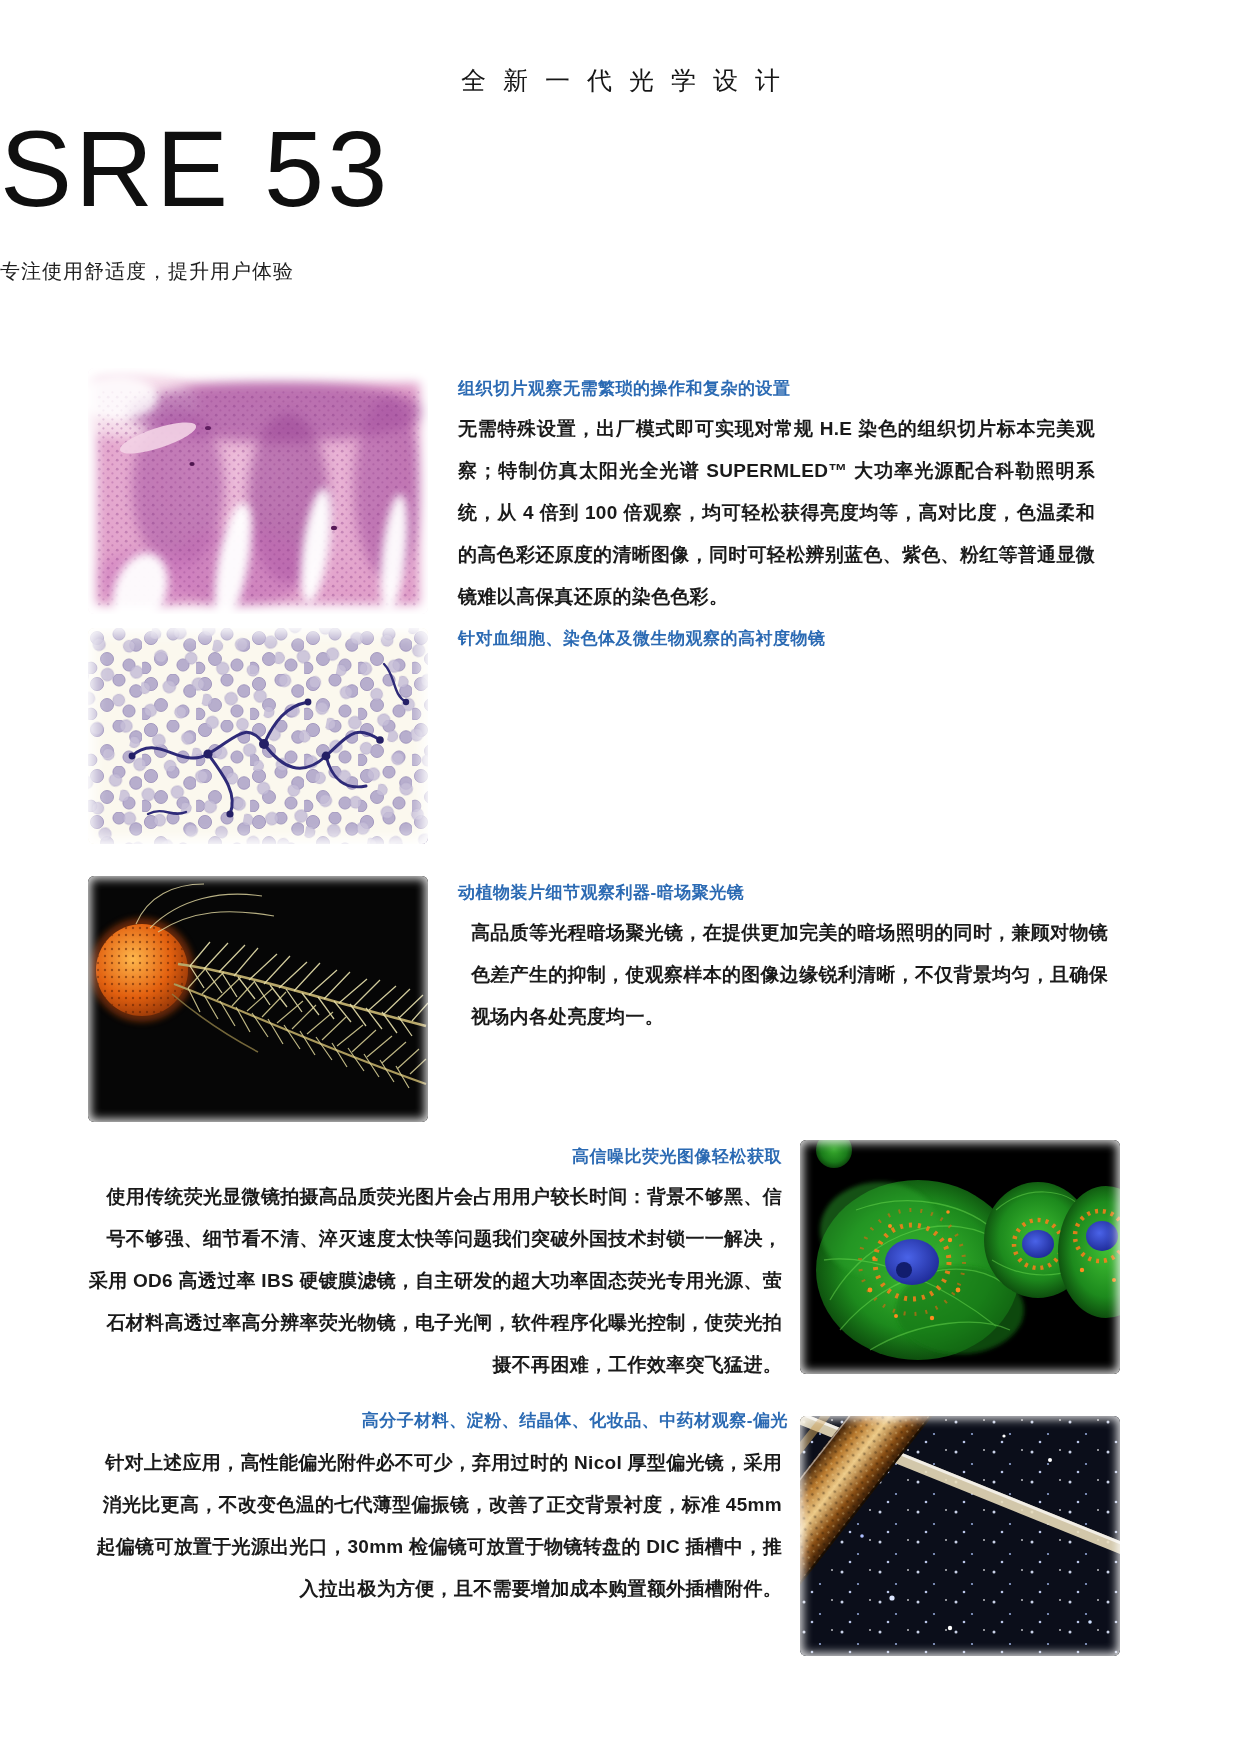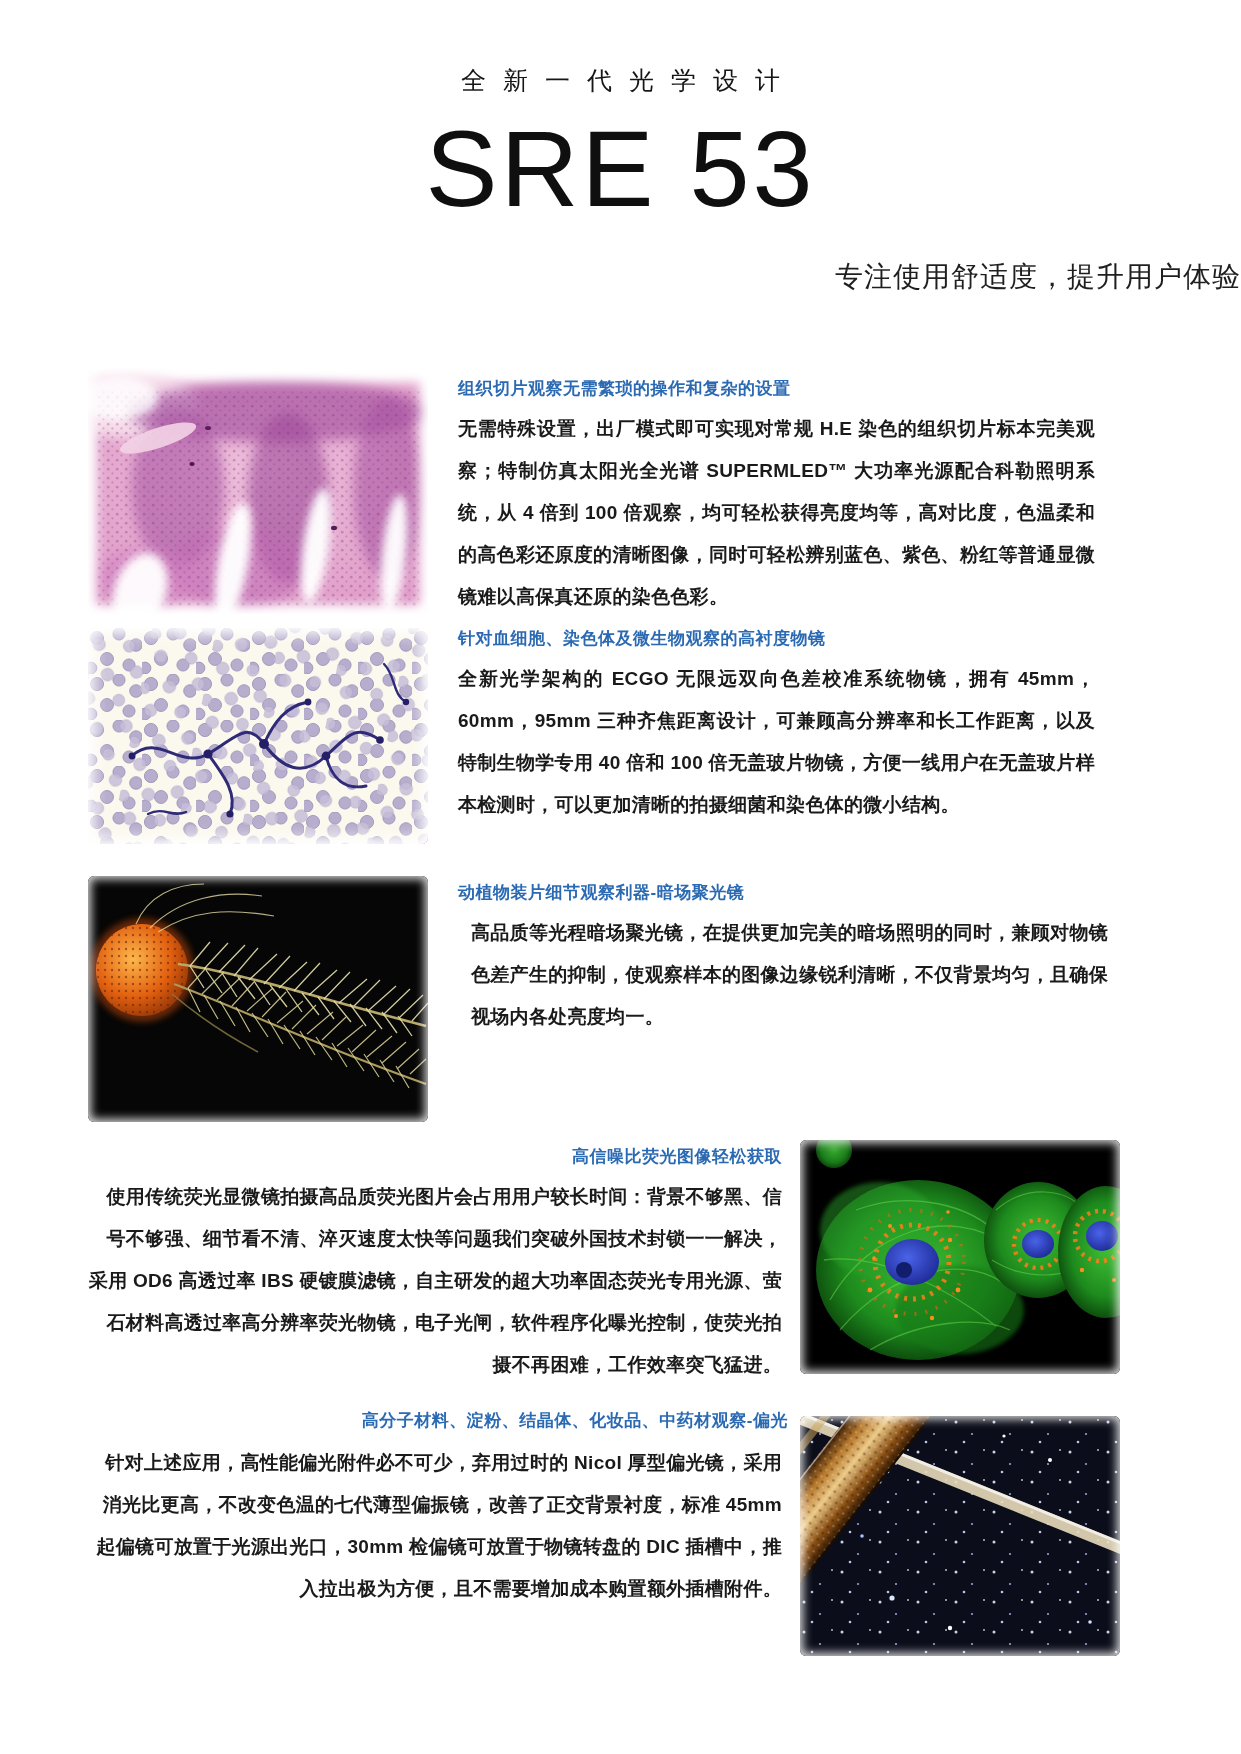--- a/index.html
+++ b/index.html
@@ -5,26 +5,26 @@
   html,body{margin:0;padding:0;background:#e8e8e8;}
   .page{
     position:relative;width:1241px;height:1754px;background:#ffffff;margin:0 auto;
     font-family:"Liberation Sans","DejaVu Sans",sans-serif;color:#1a1a1a;overflow:hidden;
   }
   .eyebrow{
     position:absolute;top:64px;left:0;right:0;text-align:center;
     font-size:25px;font-weight:500;color:#161616;letter-spacing:17px;text-indent:17px;white-space:nowrap;
   }
   .product{
-    position:absolute;top:104px;left:0;right:0;text-align:center;
+    position:absolute;top:104px;left:0;right:0;
     font-size:108px;font-weight:300;letter-spacing:3px;color:#0f0f0f;line-height:1.2;
   }
   .tagline{
-    position:absolute;top:258px;left:0;right:0;text-align:right;
-    font-size:28px;font-weight:400;color:#1f1f1f;letter-spacing:1px;
+    position:absolute;top:258px;left:0;right:0;text-align:left;
+    font-size:20px;font-weight:400;color:#1f1f1f;letter-spacing:1px;
   }
   .photo{position:absolute;border-radius:6px;overflow:hidden;background:#fff;}
   .photo svg{display:block;width:100%;height:100%;}
   .photo::after{
     content:"";position:absolute;inset:0;border-radius:6px;pointer-events:none;
     box-shadow:inset 0 0 14px 6px #ffffff;
   }
   .photo.dark::after{box-shadow:inset 0 0 10px 3px rgba(255,255,255,.85);}
   .sec-heading{
     position:absolute;font-size:17px;font-weight:600;color:#2B6AB3;
@@ -130,21 +130,20 @@
         <circle cx="238" cy="128" r="4.4"></circle>
           <circle cx="142" cy="186" r="3.6"></circle>
         <circle cx="292" cy="112" r="3.8"></circle>
           <circle cx="318" cy="74" r="3.2"></circle>
         <circle cx="44" cy="128" r="3.4"></circle>
           <circle cx="220" cy="74" r="3.4"></circle>
       </g>
     </svg>
   </div>
   <div class="sec-heading col-r" style="top:622px;">针对血细胞、染色体及微生物观察的高衬度物镜</div>
-  <div class="sec-body col-r" style="top:658px;">全新光学架构的 ECGO 无限远双向色差校准系统物镜，拥有 45mm，60mm，95mm 三种齐焦距离设计，可兼顾高分辨率和长工作距离，以及特制生物学专用 40 倍和 100 倍无盖玻片物镜，方便一线用户在无盖玻片样本检测时，可以更加清晰的拍摄细菌和染色体的微小结构。</div>
 
   <div class="photo dark" style="left:88px;top:876px;width:340px;height:246px;">
     <svg viewBox="0 0 340 246" preserveAspectRatio="none">
       <defs>
         <radialGradient id="headG" cx="40%" cy="38%" r="75%">
           <stop offset="0%" stop-color="#ffb84d"></stop>
             <stop offset="55%" stop-color="#e2600f"></stop>
             <stop offset="100%" stop-color="#7e2a05"></stop>
         </radialGradient>
         <pattern id="facets" width="7" height="7" patternUnits="userSpaceOnUse">

